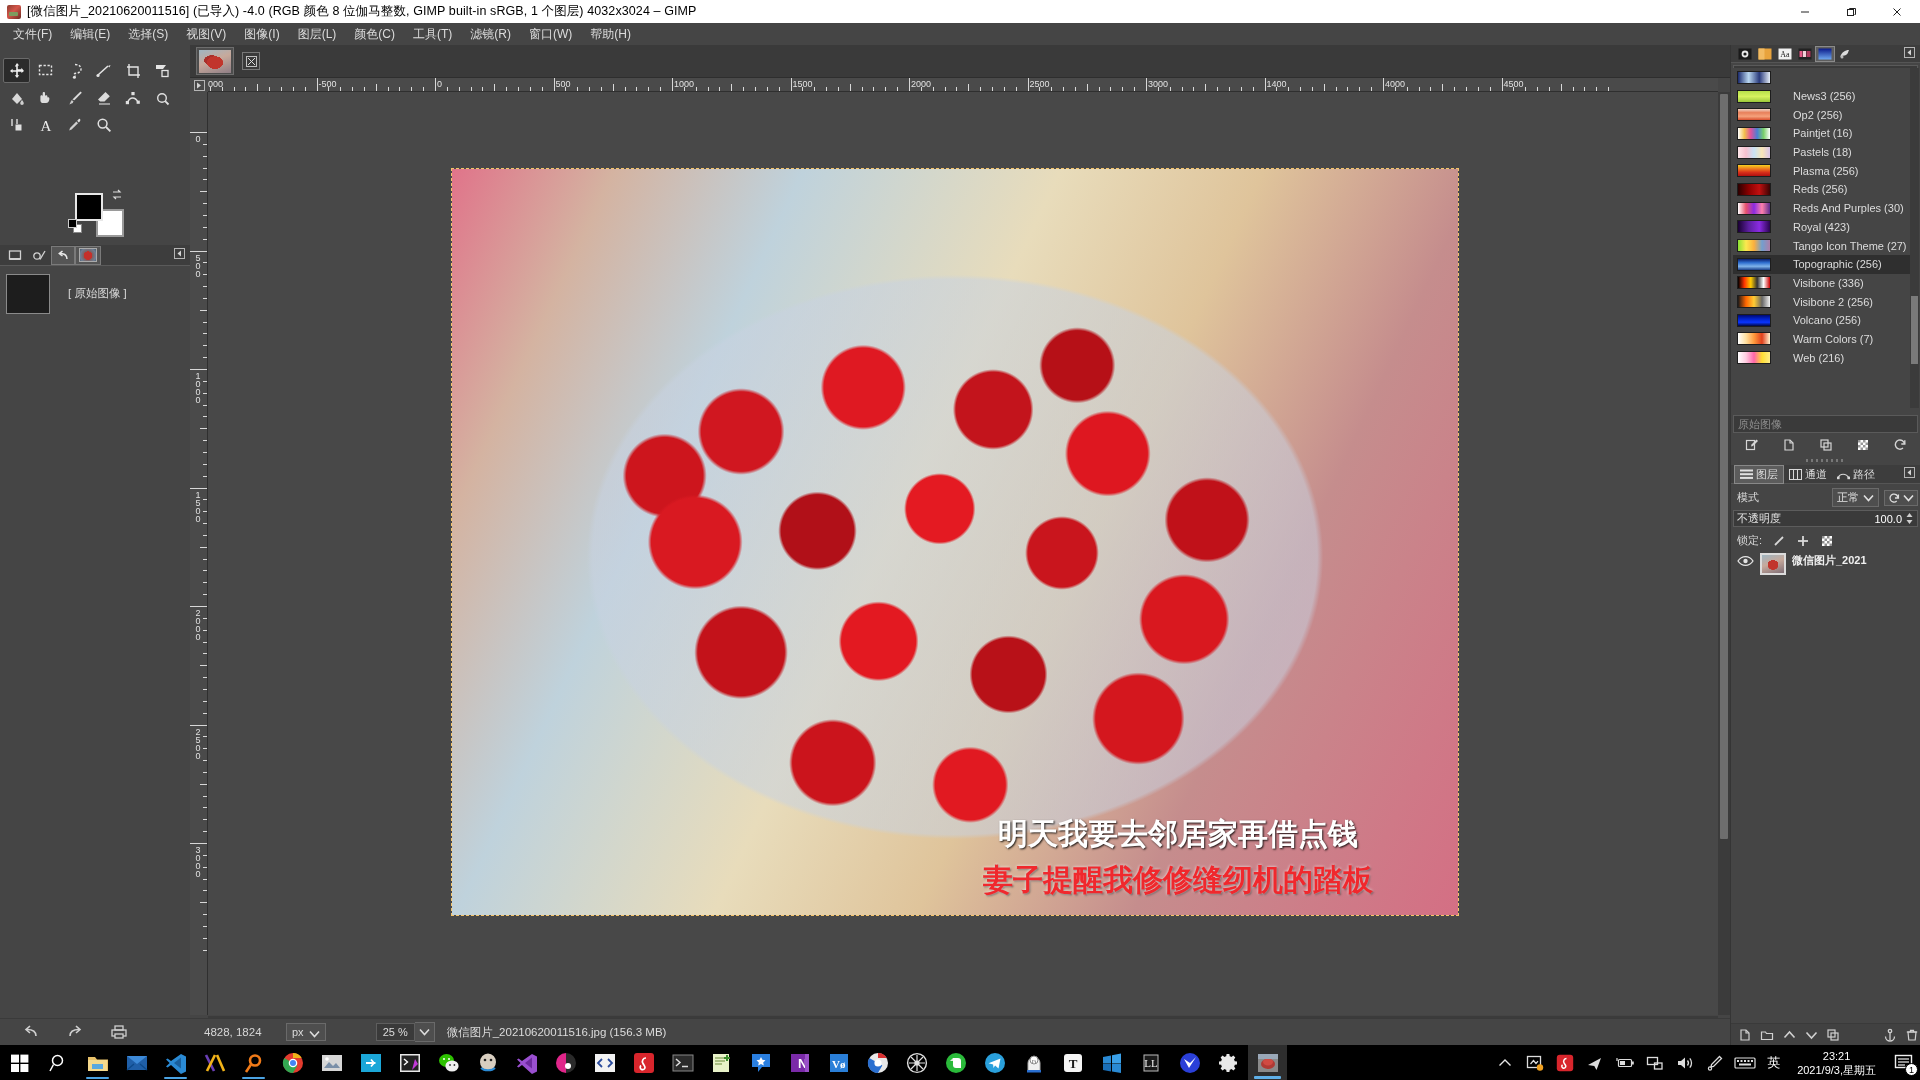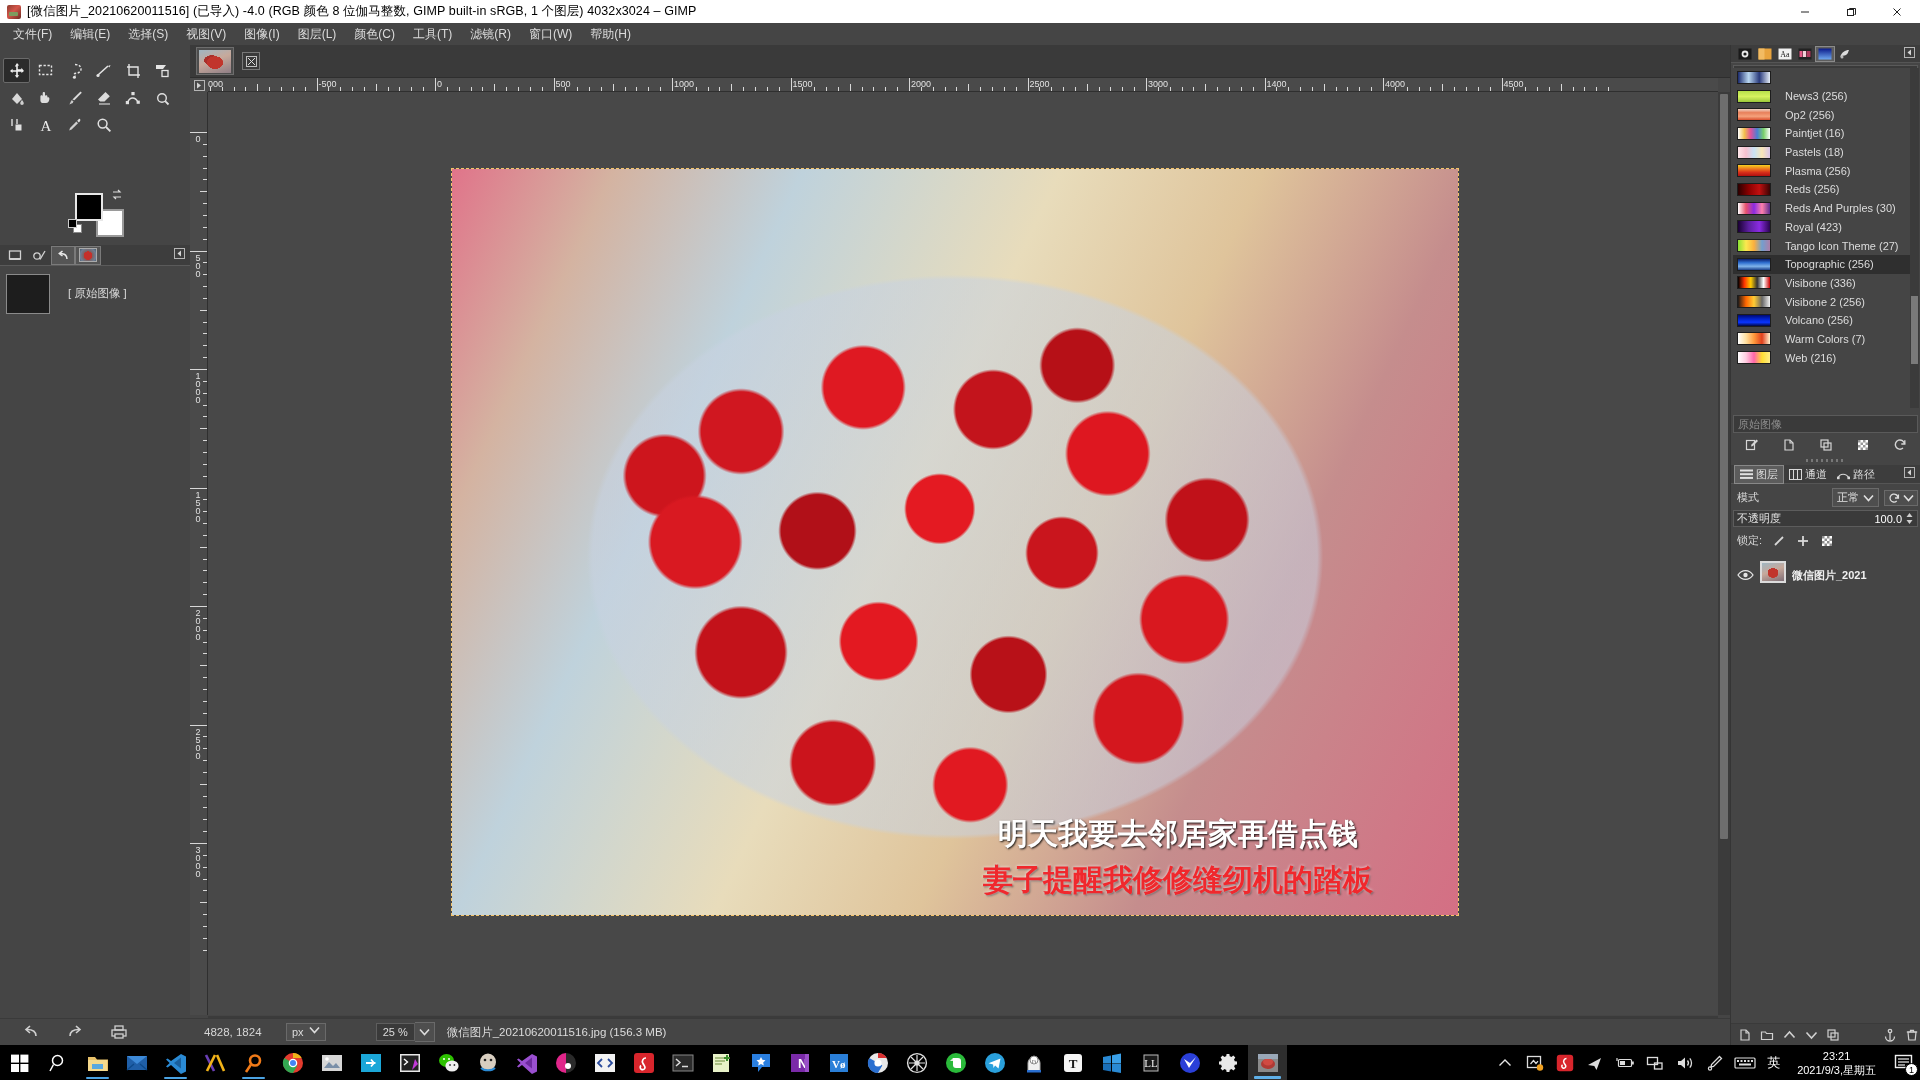--- a/index.html
+++ b/index.html
@@ -144,21 +144,21 @@
 
   .grad-filter { height:19px; background:#3a3a3a; margin:2px 2px 0 2px; display:flex;
                  align-items:center; padding:0 4px; color:#8e8e8e; font-size:11px;
                  border:1px solid #5a5a5a; }
   .grad-filter .caret { margin-left:auto; color:#c8c8c8; }
   .grad-list { position:absolute; left:2px; top:23px; right:10px; height:340px; overflow:hidden;
                background:#454545; }
   .grad-row { display:flex; align-items:center; height:18.7px; padding-left:4px; }
   .grad-row.selected { background:#2f2f2f; }
   .grad-sw { width:34px; height:13px; border:1px solid #1d1d1d; flex:0 0 auto; }
-  .grad-lab { margin-left:14px; font-size:11px; color:#dcdcdc; white-space:nowrap; }
+  .grad-lab { margin-left:22px; font-size:11px; color:#dcdcdc; white-space:nowrap; }
   .grad-scroll { position:absolute; right:1px; top:23px; width:9px; height:340px; background:#3b3b3b;}
   .grad-scroll .thumb { position:absolute; left:1px; top:228px; width:7px; height:68px; background:#7a7a7a;}
 
   .grad-name-field { position:absolute; left:2px; top:370px; right:2px; height:18px; background:#3a3a3a;
                      border:1px solid #5a5a5a; display:flex; align-items:center; padding:0 4px;
                      color:#8e8e8e; font-size:11px; }
   .grad-btnrow { position:absolute; left:2px; top:390px; right:2px; height:20px; display:flex;
                  align-items:center; justify-content:space-around; }
   .gb { width:24px; height:18px; display:flex; align-items:center; justify-content:center; color:#d0d0d0; }
   .dock-grip { position:absolute; left:0; right:0; top:412px; height:7px;
@@ -183,38 +183,38 @@
   .opacity-row .lab { font-size:11px; color:#e0e0e0; }
   .opacity-row .val { margin-left:auto; font-size:11px; color:#fff; }
   .opacity-row .spin { margin-left:3px; color:#cfcfcf; font-size:8px; line-height:7px; text-align:center;}
 
   .lock-row { position:absolute; left:2px; right:2px; top:486px; height:19px; display:flex;
               align-items:center; gap:9px; padding-left:4px; }
   .lock-row .lab { font-size:11px; color:#dcdcdc; }
   .lock-icn { width:15px; height:15px; display:flex; align-items:center; justify-content:center; color:#d5d5d5;}
 
   .layer-row { position:absolute; left:2px; right:2px; top:508px; height:30px; display:flex;
-               align-items:flex-end; gap:6px; padding-left:3px; }
+               align-items:flex-start; gap:6px; padding-left:3px; }
   .eye { width:18px; height:16px; display:flex; align-items:center; justify-content:center; color:#e0e0e0; }
   .layer-thumb { width:26px; height:22px; border:2px solid #dcdcdc;
      background:
        radial-gradient(ellipse at 50% 55%, #c1352c 0 34%, transparent 35%),
        linear-gradient(160deg,#9fb6c2 0%,#c7a99b 45%,#7f6e76 100%); }
   .layer-name { font-size:11px; color:#f0f0f0; font-weight:bold; white-space:nowrap; overflow:hidden; }
 
   .layer-bottom { position:absolute; left:0; right:0; bottom:0; height:22px; background:#414141;
                   display:flex; align-items:center; gap:6px; padding-left:6px; border-top:1px solid #3a3a3a;}
   .lb { width:16px; height:16px; display:flex; align-items:center; justify-content:center; color:#d0d0d0;}
   .layer-bottom .spacer { margin-left:auto; }
 
   
   .statusbar { position:absolute; left:190px; right:190px; bottom:35px; height:27px; background:#454545;
                display:flex; align-items:center; border-top:1px solid #3a3a3a; padding-left:14px; }
   .coords { font-size:11.5px; color:#d6d6d6; width:82px; }
-  .unit-sel { display:flex; align-items:flex-start; gap:5px; background:#4e4e4e; border:1px solid #6a6a6a;
+  .unit-sel { display:flex; align-items:flex-end; gap:5px; background:#4e4e4e; border:1px solid #6a6a6a;
               padding:2px 5px; font-size:11px; color:#dcdcdc; }
   .zoom-sel { display:flex; align-items:center; margin-left:10px; }
   .zoom-val { background:#3a3a3a; border:1px solid #5e5e5e; padding:2px 6px; font-size:11px; color:#dcdcdc;margin-left:40px; }
   .zoom-caret { background:#4e4e4e; border:1px solid #6a6a6a; border-left:none; padding:2px 4px; color:#dcdcdc;}
   .status-text { margin-left:12px; font-size:11.5px; color:#dcdcdc; white-space:nowrap; }
 
   .leftstatus { position:absolute; left:0; bottom:35px; width:190px; height:27px; background:#454545;
                 display:flex; align-items:center; gap:26px; padding-left:22px; border-top:1px solid #3a3a3a;}
   .ls-ic { color:#d0d0d0; display:flex; }
 

